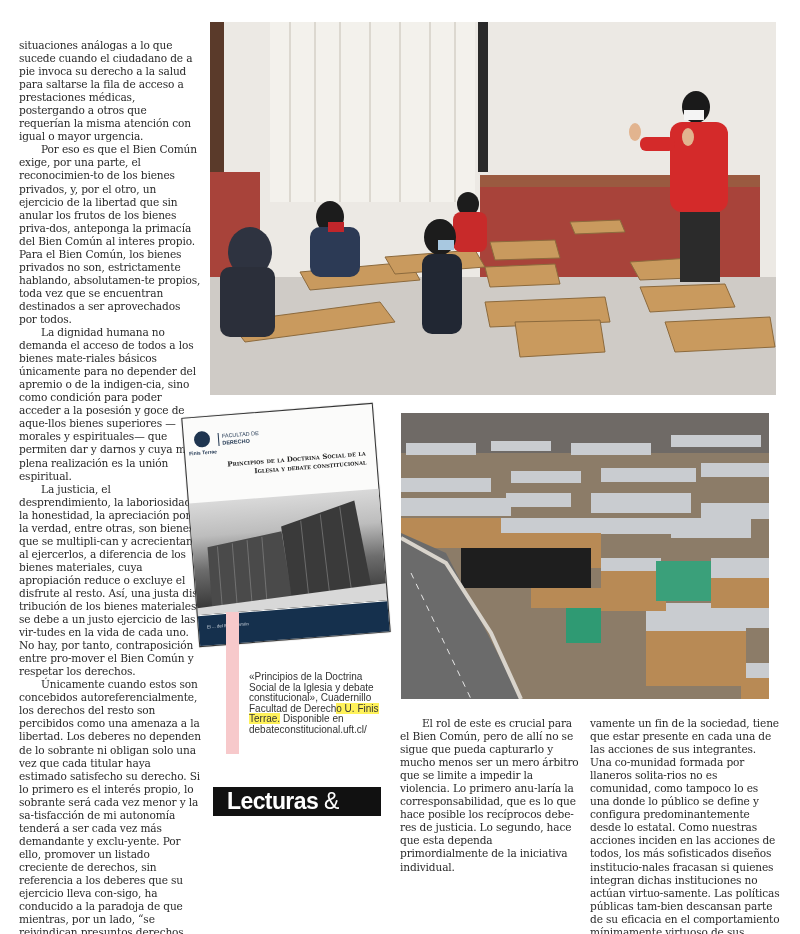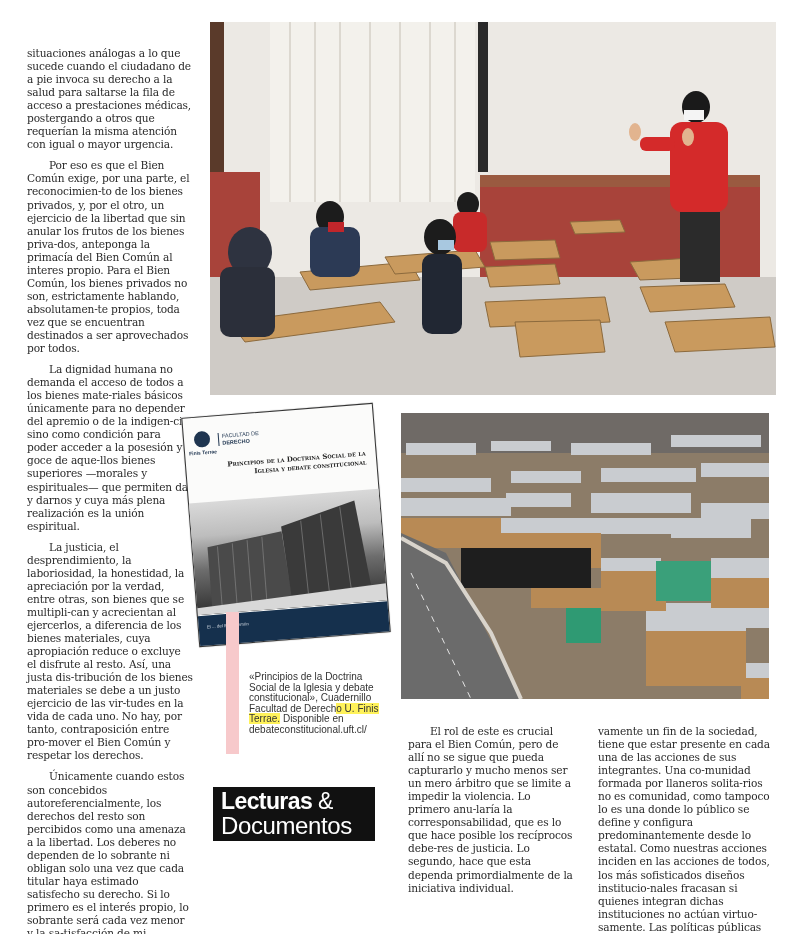--- a/index.html
+++ b/index.html
@@ -1,19 +1,19 @@
 <!DOCTYPE html>
 <html><head>
 <meta charset="utf-8">
 <style>
   html, body { margin:0; padding:0; }
   body { width:800px; height:934px; background:#ffffff; position:relative; overflow:hidden;
          font-family:"DejaVu Serif", serif; color:#2a2a2a; }
   .col { position:absolute; font-size:10.6px; line-height:13.05px; letter-spacing:-0.15px; }
-  .col p { margin:8px; text-align:left; }
+  .col p { margin:0; text-align:left; }
   .col p.ind { text-indent:22px; }
   #col1 { left:19px; top:39px; width:182px; }
   #col3 { left:400px; top:717px; width:182px; }
   #col4 { left:590px; top:717px; width:190px; }
 
   
   .photo { position:absolute; overflow:hidden; }
   #photo-classroom { left:210px; top:22px; width:566px; height:373px; background:#e9e6e1; }
   #photo-camp { left:401px; top:413px; width:368px; height:286px; background:#8a7e6e; }
 
@@ -25,21 +25,21 @@
   #book .fac { position:absolute; left:34px; top:17px; border-left:1px solid #1f3550; padding-left:3px; font-family:"Liberation Sans", sans-serif; font-size:5.5px; line-height:6.5px; color:#1f3550; }
   #book .title { position:absolute; right:10px; top:45px; width:150px; text-align:right; font-family:"DejaVu Serif", serif; font-weight:bold; font-size:7px; line-height:8.5px; font-variant:small-caps; color:#222; }
   #book .img { position:absolute; left:0; top:85px; width:190px; height:112px; background:linear-gradient(180deg,#d9d9d9 0%,#bdbdbd 30%,#6d6d6d 60%,#2f2f2f 100%); }
   #book .foot { position:absolute; left:0; bottom:0; width:190px; height:30px; background:#15304d; }
   #book .foot span { position:absolute; left:8px; top:9px; font-size:4.5px; color:#cfd6df; font-family:"Liberation Sans", sans-serif; }
 
   #pink-bar { position:absolute; left:226px; top:612px; width:13px; height:142px; background:#f7c9cb; }
   #caption { position:absolute; left:249px; top:672px; width:140px; font-family:"Liberation Sans", sans-serif; font-size:10px; line-height:10.6px; color:#333; }
   #caption .hl { background:#fff25a; }
 
-  #section-logo { position:absolute; left:213px; top:787px; width:150px; background:#111; color:#fff; font-family:"Liberation Sans", sans-serif; padding:2px 4px 3px 8px; }
+  #section-logo { position:absolute; left:213px; top:787px; width:150px; background:#111; color:#fff; font-family:"Liberation Sans", sans-serif; padding:2px 4px 3px 14px; }
   #section-logo .l1 { font-size:23px; font-weight:bold; line-height:24px; letter-spacing:-0.6px; }
   #section-logo .amp { font-weight:normal; }
   #section-logo .l2 { font-size:24px; line-height:25px; letter-spacing:-0.4px; }
 </style>
 </head>
 <body>
 
 <div id="col1" class="col">
     <p>situaciones análogas a lo que sucede cuando el ciudadano de a pie invoca su derecho a la salud para saltarse la fila de acceso a prestaciones médicas, postergando a otros que requerían la misma atención con igual o mayor urgencia.</p>
     <p class="ind">Por eso es que el Bien Común exige, por una parte, el reconocimien-to de los bienes privados, y, por el otro, un ejercicio de la libertad que sin anular los frutos de los bienes priva-dos, anteponga la primacía del Bien Común al interes propio. Para el Bien Común, los bienes privados no son, estrictamente hablando, absolutamen-te propios, toda vez que se encuentran destinados a ser aprovechados por todos.</p>
@@ -137,21 +137,20 @@
 </div>
 
 <div id="pink-bar"></div>
 
 <div id="caption">
   <span>«Principios de la Doctrina Social de la Iglesia y debate constitucional», Cuadernillo Facultad de Derech</span><span class="hl">o U. Finis Terrae.</span><span> Disponible en debateconstitucional.uft.cl/</span>
 </div>
 
 <div id="section-logo">
   <div class="l1"><span>Lecturas</span> <span class="amp">&amp;</span></div>
-  <div class="l2">Documentos</div>
 </div>
 
 <div id="photo-camp" class="photo">
   <svg width="368" height="286" viewBox="0 0 368 286">
     <rect width="368" height="286" fill="#8c7c68"></rect>
     <rect width="368" height="40" fill="#6f6a66"></rect>
     <g fill="#c9ccd0">
       <rect x="5" y="30" width="70" height="12"></rect>
         <rect x="90" y="28" width="60" height="10"></rect>
       <rect x="170" y="30" width="80" height="12"></rect>

